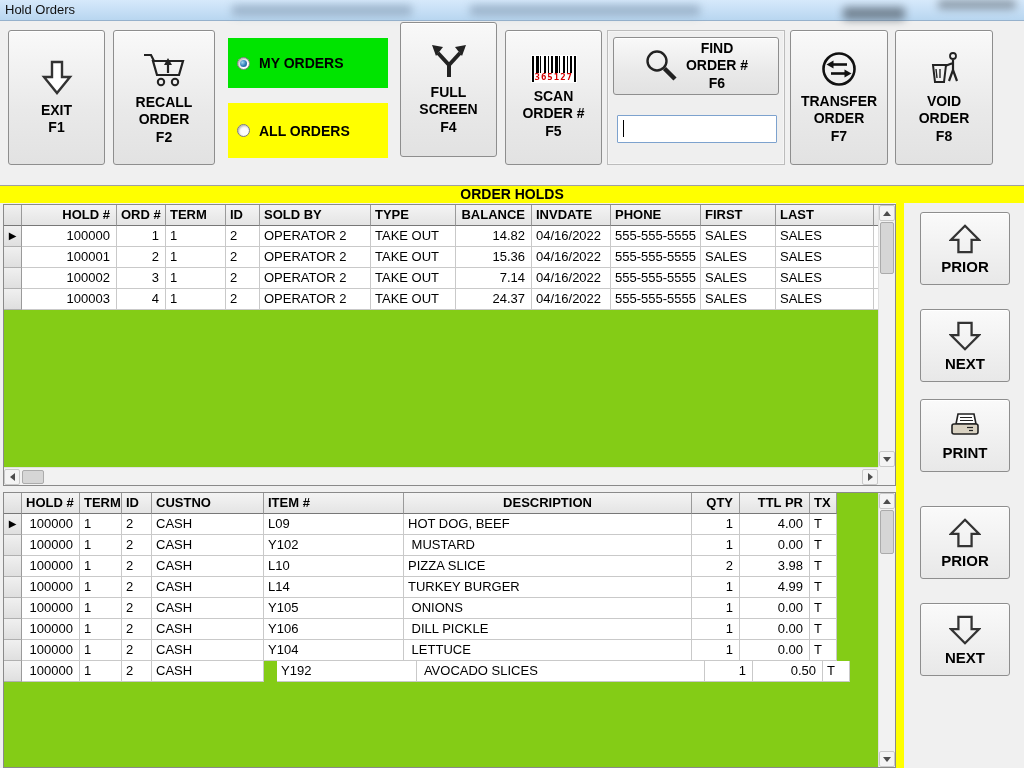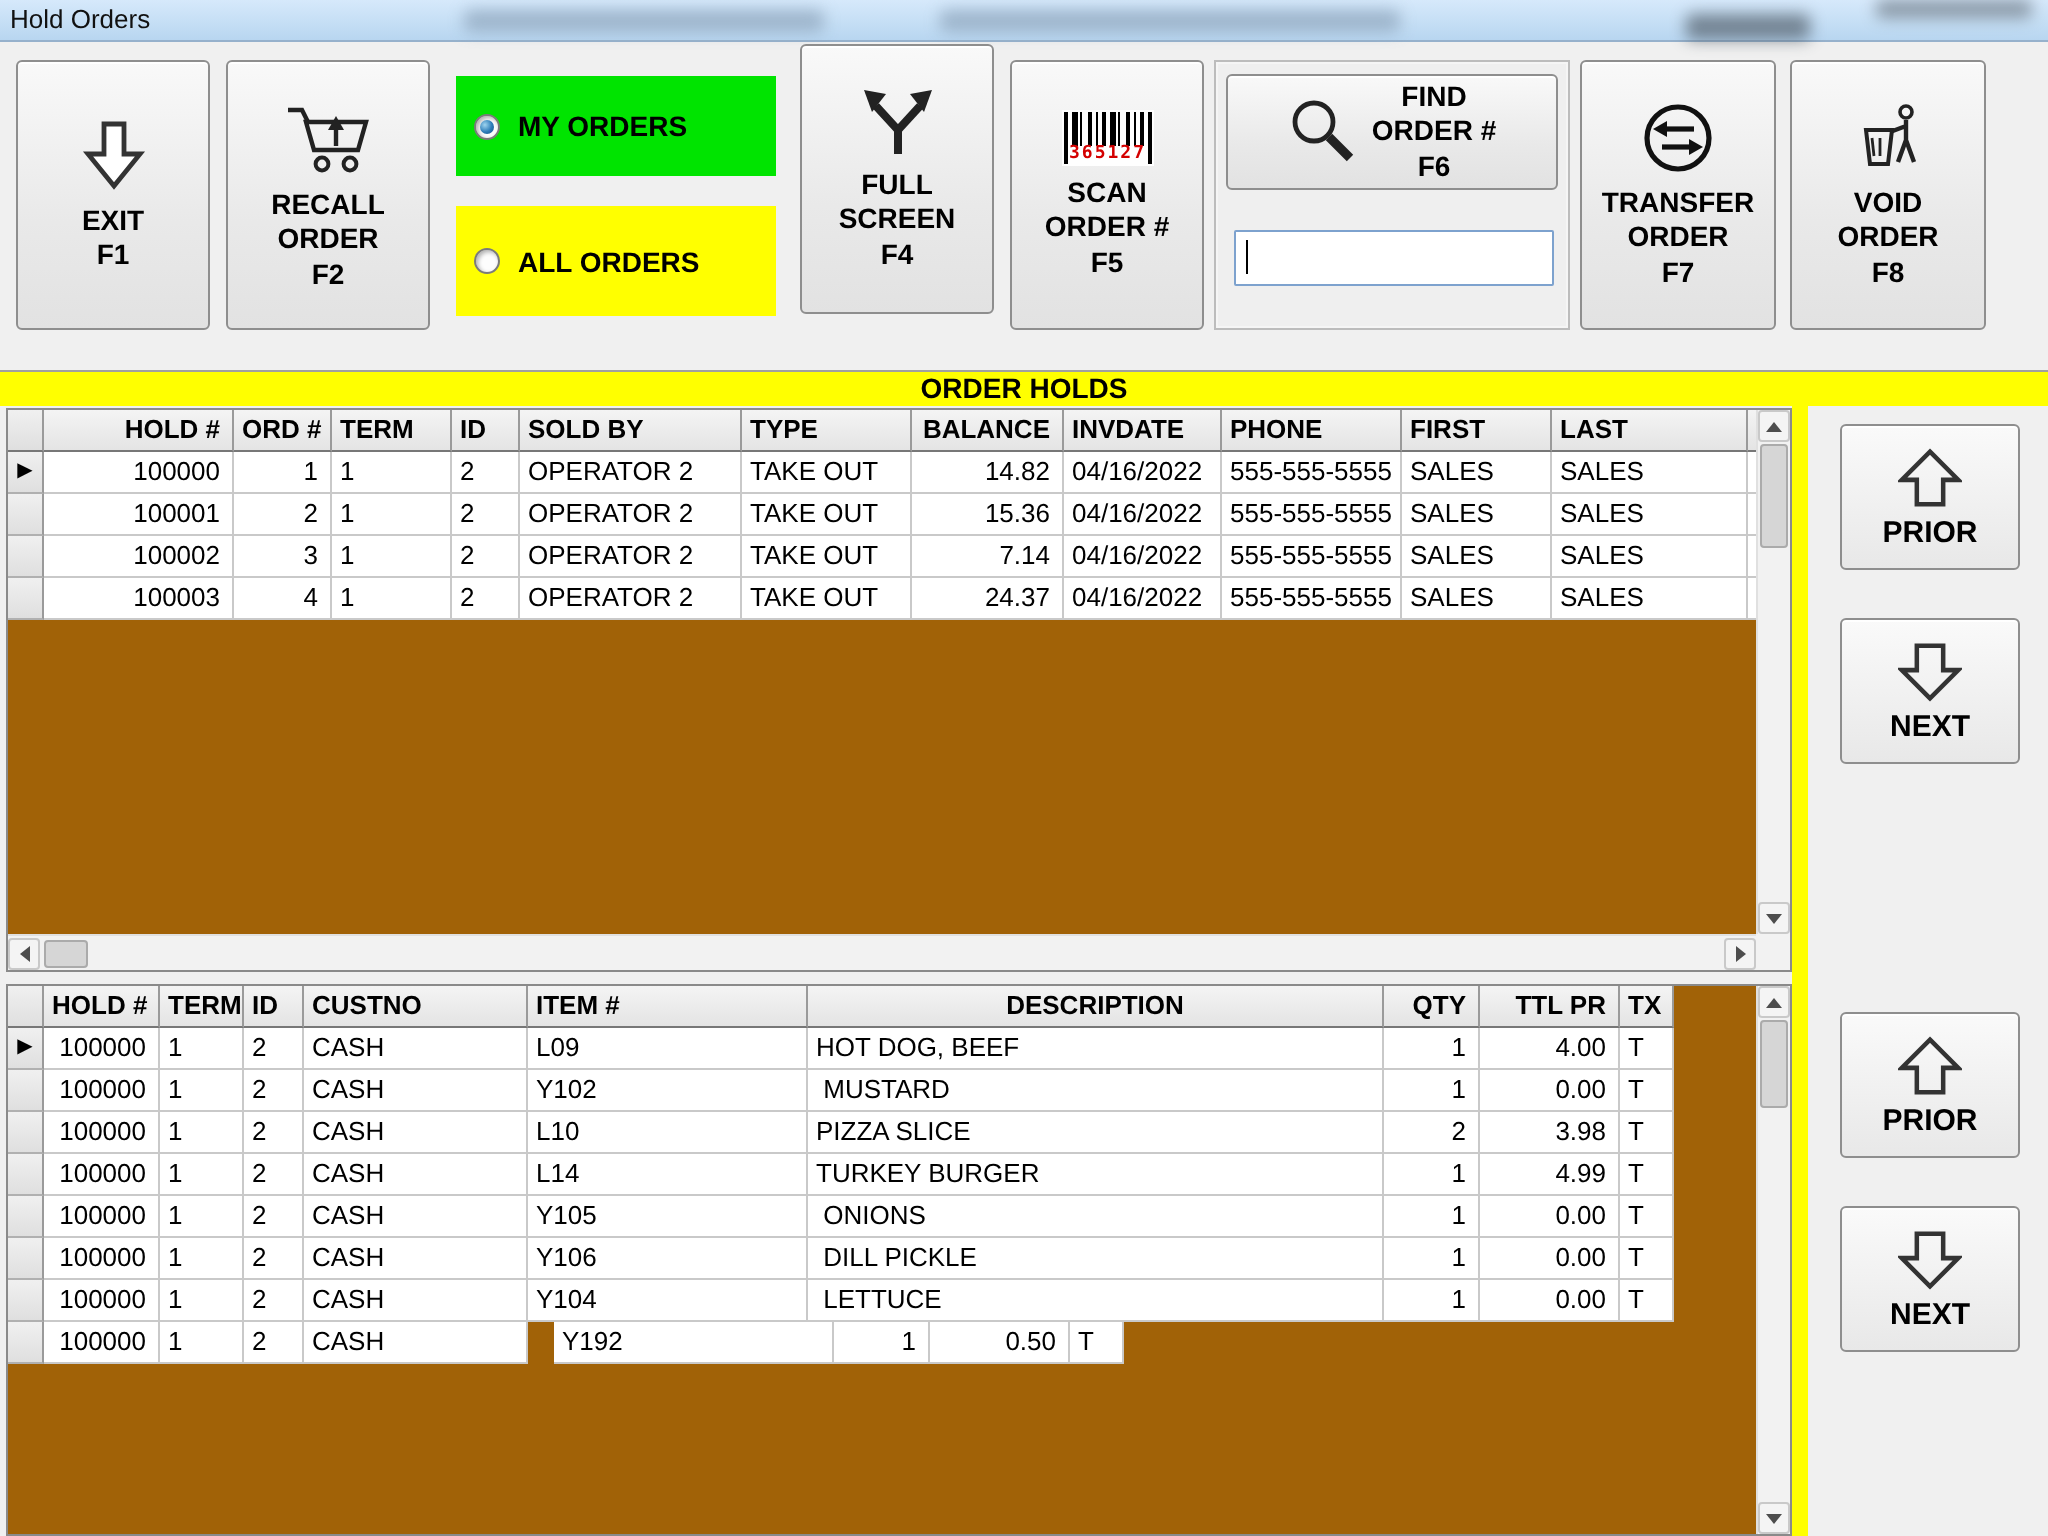--- a/index.html
+++ b/index.html
@@ -79,21 +79,21 @@
 
   
   .sectionbar{
     position:absolute;left:0;top:185px;width:1024px;height:17px;
     background:#ffff00;border-top:1px solid #a0a0a0;
     font-weight:bold;font-size:14px;line-height:17px;text-align:center;color:#000;
   }
 
   
   .gridbox{
-    position:absolute;box-sizing:border-box;background:#a16207;
+    position:absolute;box-sizing:border-box;background:#84cc16;
     border:1px solid #8a8a8a;overflow:hidden;
   }
   .gridclip{position:absolute;left:0;top:0;right:17px;bottom:0;overflow:hidden;}
   .gridclip.hs{bottom:18px;}
   .trow{display:flex;height:21px;line-height:20px;width:max-content;}
   .tcell{
     flex:none;box-sizing:border-box;overflow:hidden;white-space:pre;
     border-right:1px solid #c9c9c9;border-bottom:1px solid #c9c9c9;
     padding:0 4px;font-size:13px;color:#000;background:#fff;
   }
@@ -357,20 +357,31 @@
       <polygon points="17,2 32,17 24,17 24,30 10,30 10,17 2,17" fill="none" stroke="#333" stroke-width="2.4"></polygon>
     </svg>
     <div class="lbl">PRIOR</div>
   </div>
   <div class="navbtn" style="top:105px">
     <svg width="32" height="32" viewBox="0 0 34 32">
       <polygon points="17,30 2,15 10,15 10,2 24,2 24,15 32,15" fill="none" stroke="#333" stroke-width="2.4"></polygon>
     </svg>
     <div class="lbl">NEXT</div>
   </div>
+  <div class="navbtn" style="top:195px">
+    <svg width="34" height="30" viewBox="0 0 34 30">
+      <polygon points="10,3 26,3 28,13 8,13" fill="#fff" stroke="#222" stroke-width="1.6"></polygon>
+      <line x1="12" y1="6.5" x2="24" y2="6.5" stroke="#222" stroke-width="1"></line>
+      <line x1="12" y1="9.5" x2="25" y2="9.5" stroke="#222" stroke-width="1"></line>
+      <rect x="4" y="13" width="26" height="10" rx="2" fill="#d9d2c2" stroke="#222" stroke-width="1.6"></rect>
+      <line x1="19" y1="16.5" x2="25" y2="16.5" stroke="#222" stroke-width="1.2"></line>
+      <line x1="21" y1="19.5" x2="25" y2="19.5" stroke="#222" stroke-width="1.2"></line>
+    </svg>
+    <div class="lbl">PRINT</div>
+  </div>
 </div>
 
 <div class="gridbox" style="left:3px;top:492px;width:893px;height:276px">
   <div class="gridclip">
       <div class="trow thead">
         <div class="tcell sel"></div>
         <div class="tcell r" style="width: 58px;">HOLD #</div>
         <div class="tcell" style="width: 42px;">TERM</div>
         <div class="tcell" style="width: 30px;">ID</div>
         <div class="tcell" style="width: 112px;">CUSTNO</div>
@@ -464,20 +475,21 @@
         <div class="tcell r" style="width: 70px;">0.00</div>
         <div class="tcell" style="width: 27px;">T</div>
       </div>
       <div class="trow">
         <div class="tcell sel"></div>
         <div class="tcell r" style="width: 58px;">100000</div>
         <div class="tcell" style="width: 42px;">1</div>
         <div class="tcell" style="width: 30px;">2</div>
         <div class="tcell" style="width: 112px;">CASH</div>
         <div class="tcell" style="width: 140px; margin-left: 13px;">Y192</div>
+        <div class="tcell" style="width: 288px;"> AVOCADO SLICES</div>
         <div class="tcell r" style="width: 48px;">1</div>
         <div class="tcell r" style="width: 70px;">0.50</div>
         <div class="tcell" style="width: 27px;">T</div>
       </div>
     </div>
   <div class="vscroll">
     <div class="sbtn" style="left:0;top:0">
         <span class="tri up"></span>
       </div>
     <div class="thumb" style="left:1px;top:17px;width:14px;height:44px"></div>

